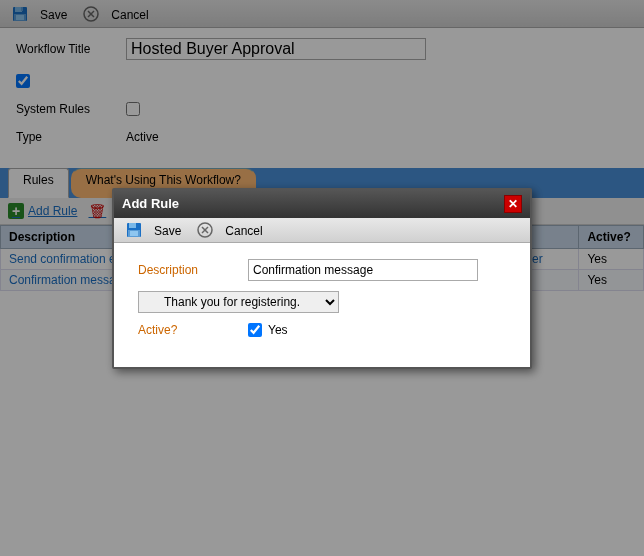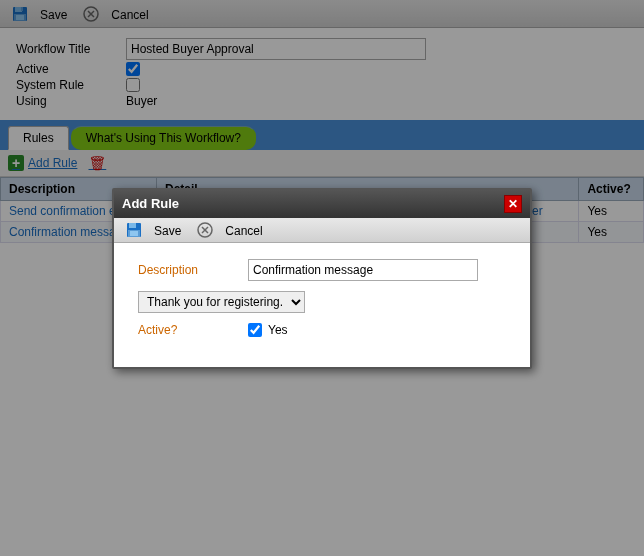--- a/index.html
+++ b/index.html
@@ -28,63 +28,62 @@
     }
 
     
     .form-area {
       padding: 10px 16px;
       background: #fff;
     }
     .form-row {
       display: flex;
       align-items: center;
-      margin-bottom: 2px;
+      margin-bottom: 14px;
     }
     .form-label {
       width: 110px;
       color: #000;
       font-size: 12px;
     }
     .form-input {
       border: 1px solid #aaa;
       padding: 2px 4px;
-      font-size: 12px;
+      font-size: 16px;
       width: 300px;
       height: 22px;
     }
     .form-value {
       font-size: 12px;
       color: #000;
     }
     input[type=checkbox] { width: 14px; height: 14px; }
 
     
     .tabs-bar {
       background: #4a90d9;
       display: flex;
-      align-items: flex-end;
       padding: 0 8px;
       height: 30px;
     }
     .tab {
       padding: 4px 14px;
       font-size: 12px;
       cursor: pointer;
       border-radius: 3px 3px 0 0;
       margin-right: 2px;
       border: 1px solid transparent;
     }
     .tab.active {
       background: #fff;
       color: #000;
       border-color: #aaa #aaa #fff #aaa;
     }
     .tab.inactive {
-      background: #84cc16;
+      background: #fdba74;
       color: #000;
       border-color: #7ab transparent transparent transparent;
       border-radius: 10px;
     }
 
     
     .rules-toolbar {
       background: #f0f0f0;
       border-bottom: 1px solid #ccc;
       padding: 5px 8px;
@@ -216,21 +215,21 @@
     }
     .modal-input {
       border: 1px solid #aaa;
       padding: 2px 4px;
       font-size: 12px;
       width: 230px;
       height: 22px;
     }
     .modal-select {
       border: 1px solid #aaa;
-      padding: 2px 4px;
+      padding: 2px 21px;
       font-size: 12px;
       height: 22px;
     }
     .modal-active-row {
       display: flex;
       align-items: center;
       gap: 6px;
     }
   </style>
 </head>
@@ -256,30 +255,29 @@
     <span>Cancel</span>
   </button>
 </div>
 
 <div class="form-area">
   <div class="form-row">
     <div class="form-label">Workflow Title</div>
     <input type="text" class="form-input" value="Hosted Buyer Approval" style="">
   </div>
   <div class="form-row">
-    <div class="form-label">Active</div>
     <input type="checkbox" checked="" style="">
   </div>
   <div class="form-row">
-    <div class="form-label">System Rule</div>
+    <div class="form-label">System Rules</div>
     <input type="checkbox" style="">
   </div>
   <div class="form-row">
-    <div class="form-label">Using</div>
-    <div class="form-value">Buyer</div>
+    <div class="form-label">Type</div>
+    <div class="form-value">Active</div>
   </div>
 </div>
 
 <div class="tabs-bar">
   <div class="tab active">Rules</div>
   <div class="tab inactive">What's Using This Workflow?</div>
 </div>
 
 <div class="rules-toolbar">
   <button class="rules-btn">

